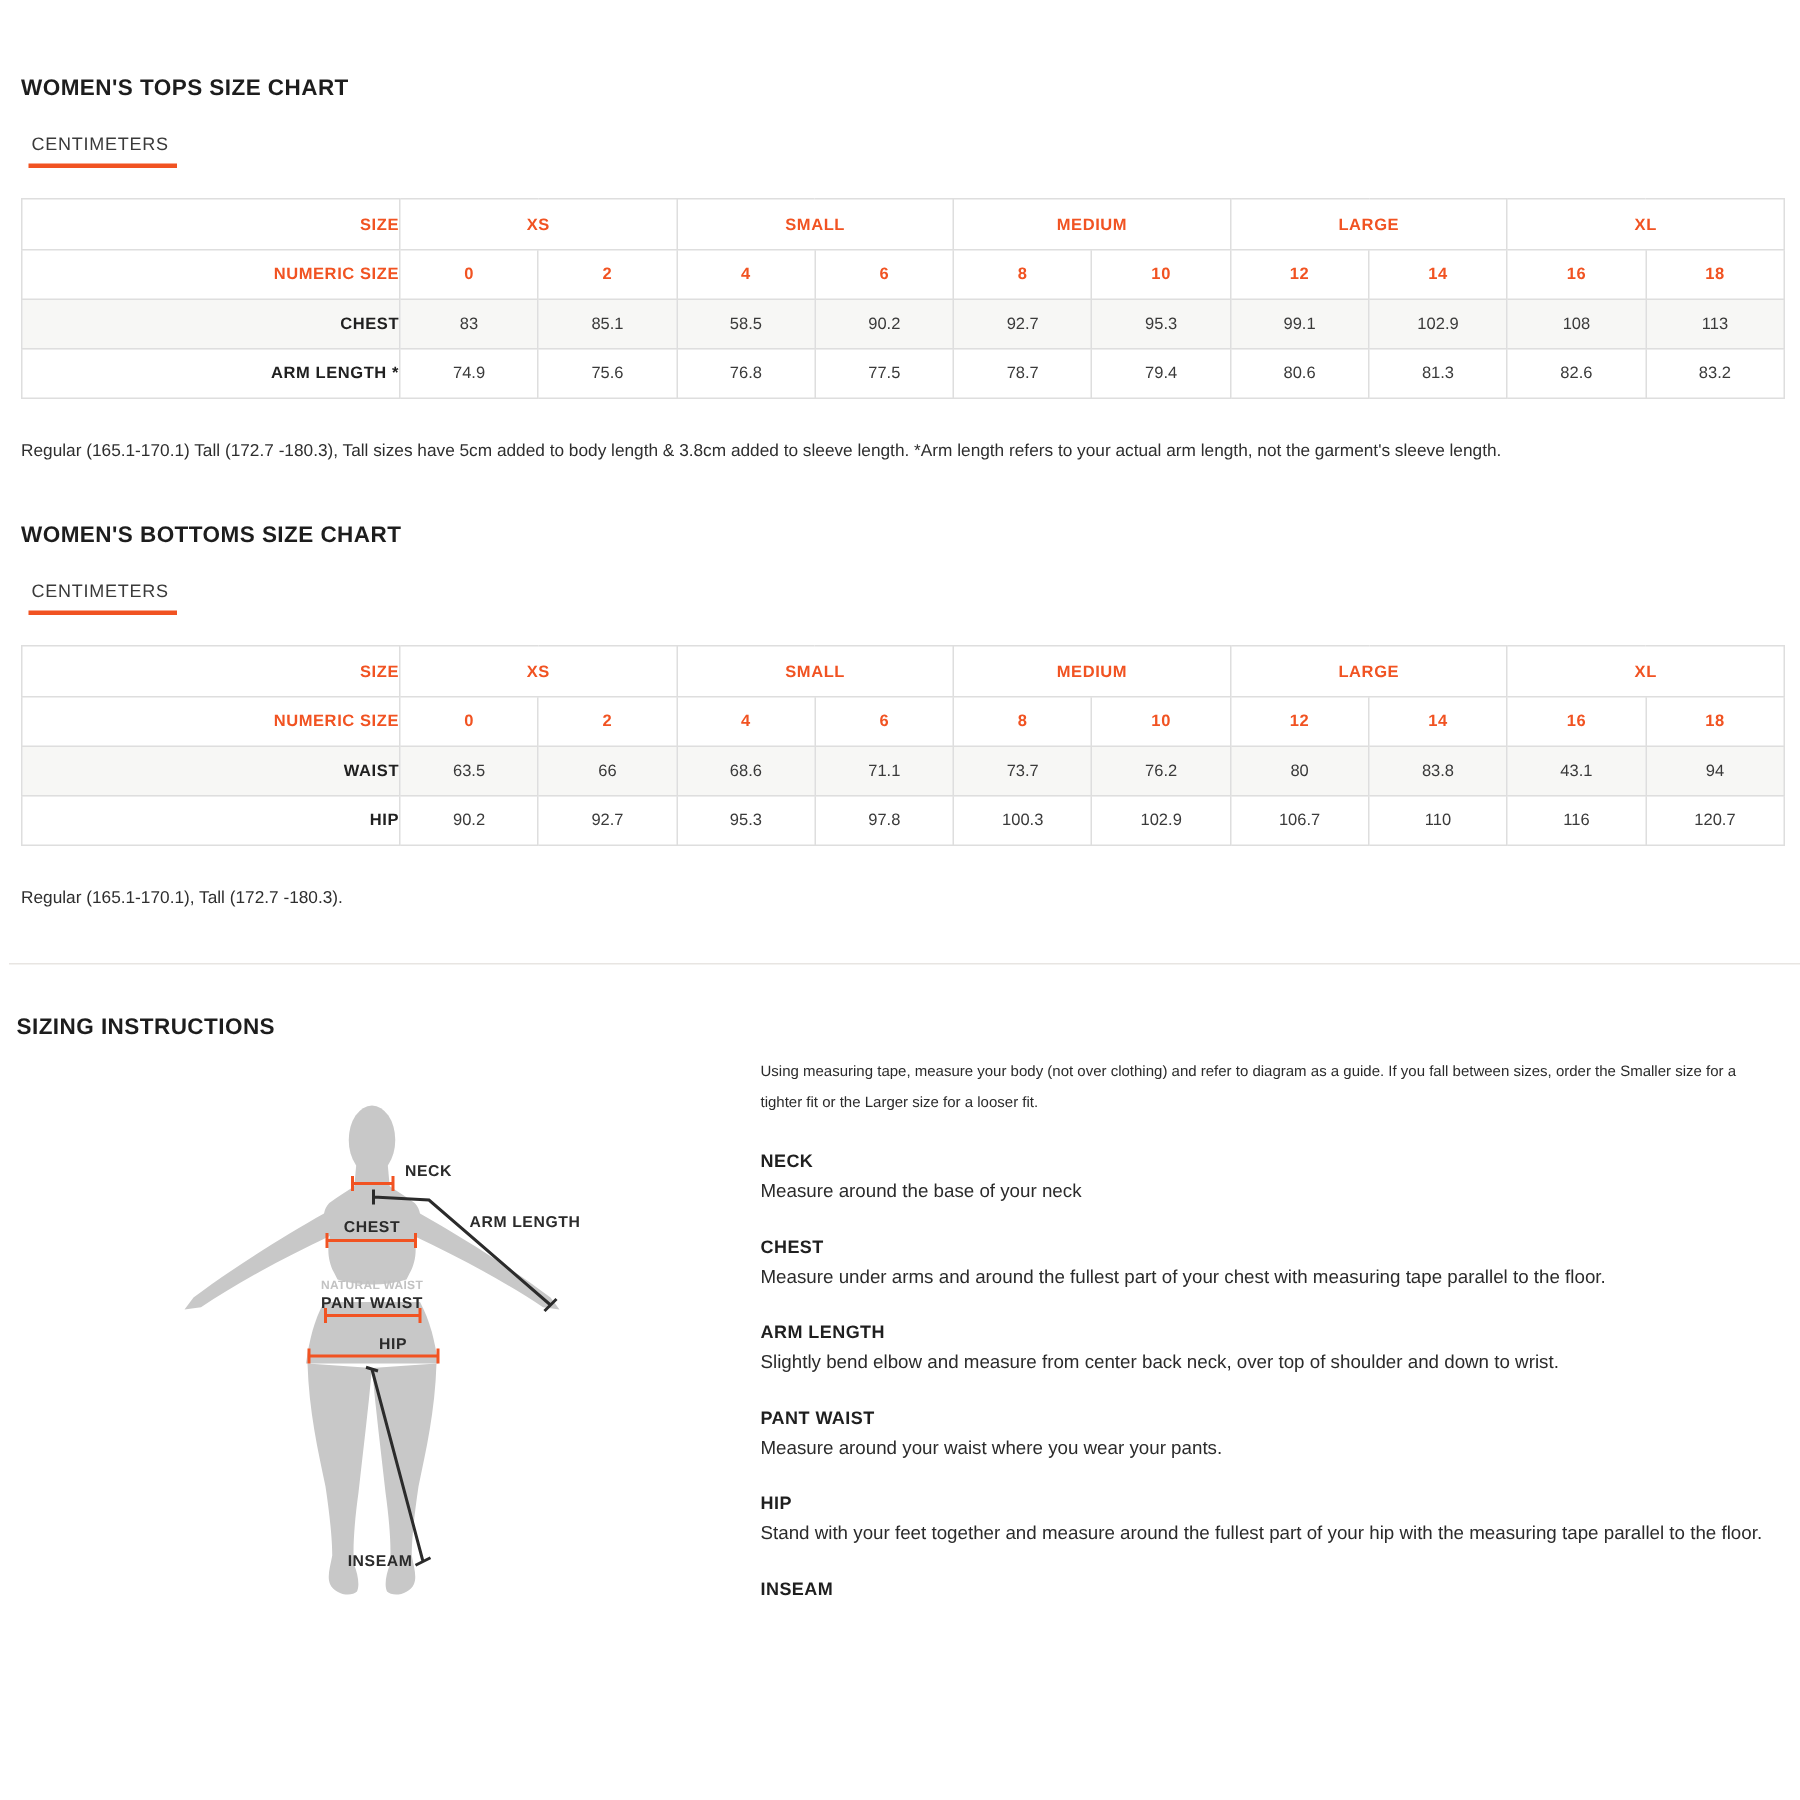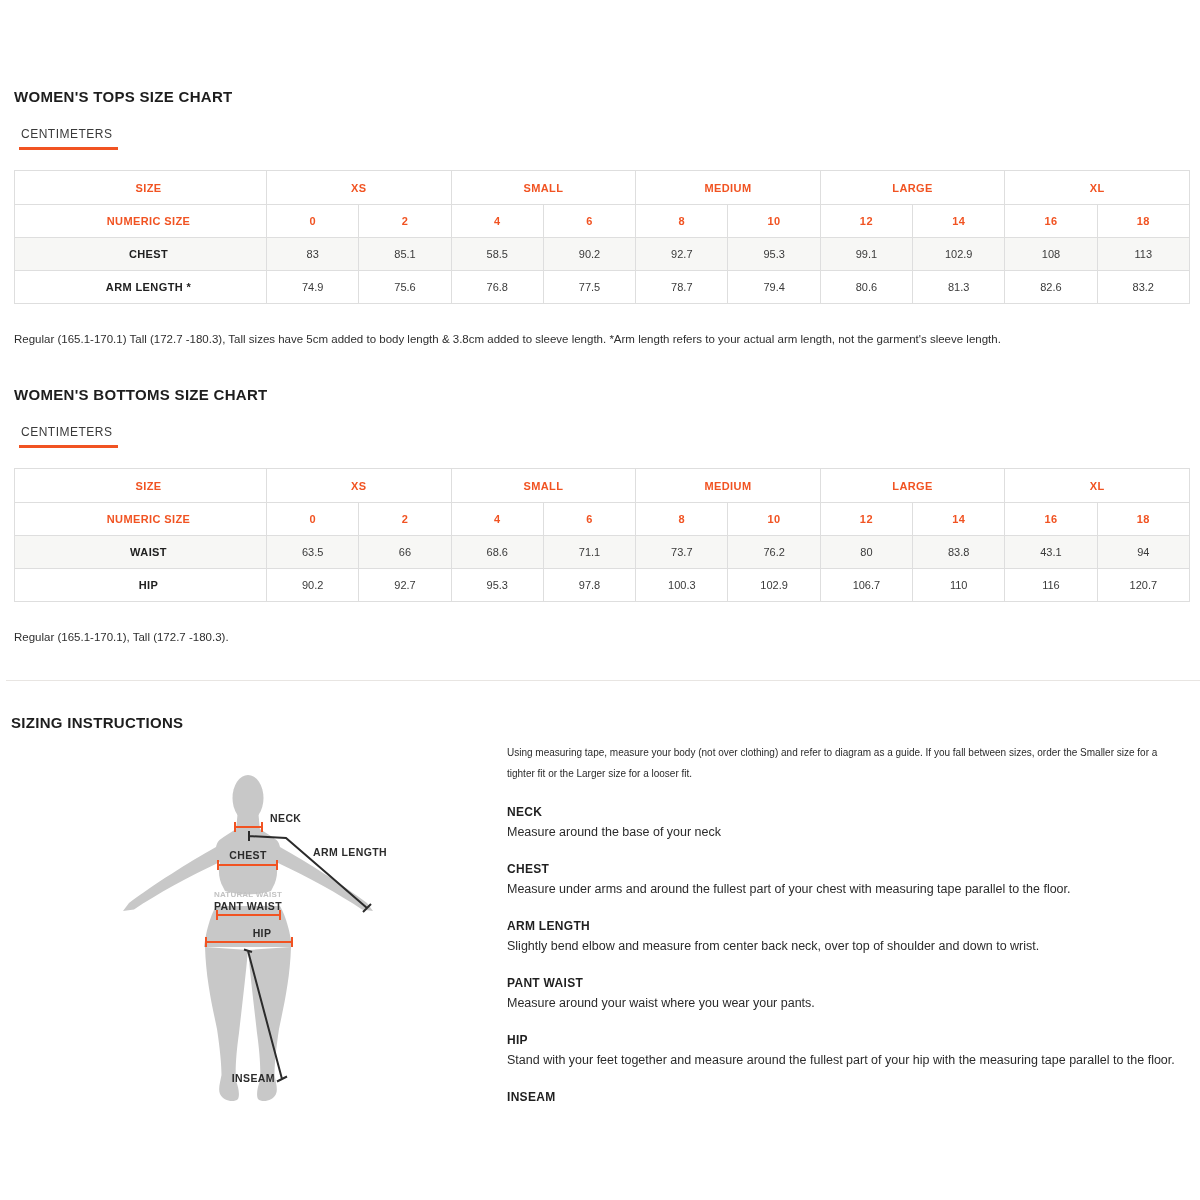--- a/index.html
+++ b/index.html
@@ -1,29 +1,29 @@
 <!DOCTYPE html>
 <html><head>
 <meta charset="utf-8">
 <style>
   html,body{margin:0;padding:0;background:#fff;}
   body{width:1200px;min-height:1200px;font-family:"Liberation Sans",sans-serif;color:#202020;}
-  .page{width:1176px;margin-left:14px;padding-top:88px;}
+  .page{width:1176px;margin-left:14px;padding-top:50px;}
 
   h2.section-title{font-size:15px;font-weight:700;letter-spacing:.3px;color:#1d1d1d;margin:0;}
   .unit-tab{display:inline-block;margin:22px 0 0 5px;padding:0 5px 6px 2px;
     font-size:12px;font-weight:400;letter-spacing:.5px;color:#3a3a3a;
     border-bottom:3px solid #F15322;cursor:pointer;}
 
   table.size-table{border-collapse:collapse;table-layout:fixed;width:1176px;margin-top:20px;}
   .size-table col.c-label{width:21.45%;}
   .size-table col.c-val{width:7.855%;}
   .size-table th,.size-table td{border:1px solid #dedede;height:32px;padding:0;
     font-size:11px;vertical-align:middle;}
-  .size-table th.label-cell{text-align:center;padding-left:16px;font-weight:700;letter-spacing:.4px;}
+  .size-table th.label-cell{text-align:right;padding-left:16px;font-weight:700;letter-spacing:.4px;}
   .size-table td{text-align:center;font-weight:400;color:#3a3a3a;}
   .size-table .orange{color:#F15322;font-weight:700;letter-spacing:.4px;}
   .size-table tr.shaded td,.size-table tr.shaded th{background:#f7f7f5;}
   .size-table tr.group-row th{height:33px;}
 
   p.note{margin:28px 0 0 0;font-size:11.5px;color:#2e2e2e;line-height:1.25;}
   .bottoms-section{margin-top:40px;}
 
   hr.divider{border:0;border-top:1px solid #e8e5e2;margin:35px 0 0 -8px;width:1200px;}
   h2.sizing-title{font-size:15px;font-weight:700;letter-spacing:.3px;color:#1d1d1d;margin:33px 0 0 -3px;}

